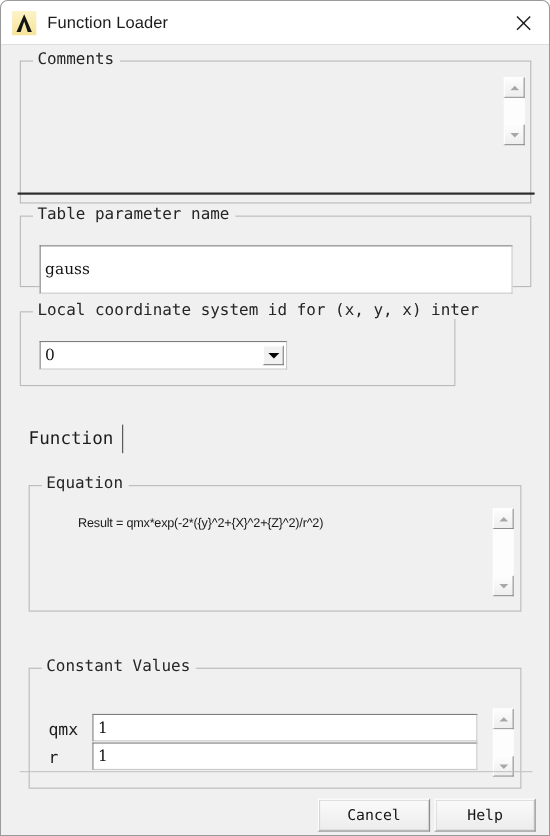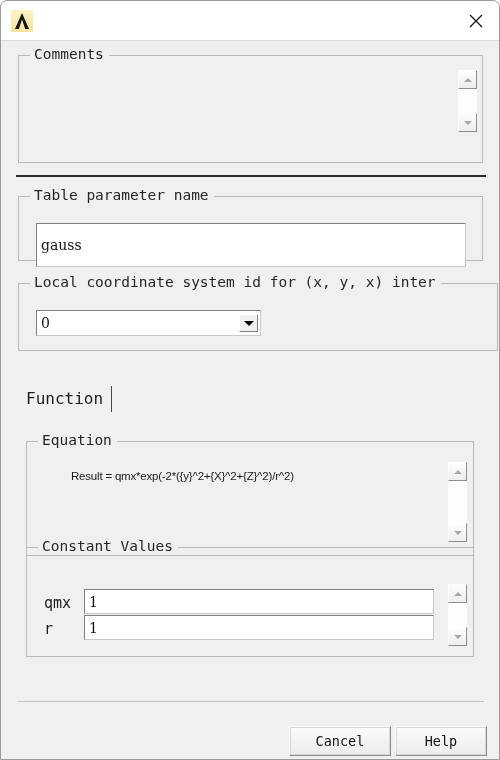--- a/index.html
+++ b/index.html
@@ -220,52 +220,53 @@
 <body>
 
 <div id="window">
 
   <div id="titlebar">
     <div id="app-icon">
       <svg width="22" height="22" viewBox="0 0 22 22">
         <polygon points="11,3 18,19 14.2,19 11,9.6 7.8,19 4,19" fill="#141414"></polygon>
       </svg>
     </div>
+    <div id="title-text">Function Loader</div>
     <div id="close-btn">
       <svg width="16" height="16" viewBox="0 0 16 16">
         <line x1="2" y1="2" x2="14" y2="14" stroke="#1a1a1a" stroke-width="1.3"></line>
         <line x1="14" y1="2" x2="2" y2="14" stroke="#1a1a1a" stroke-width="1.3"></line>
       </svg>
     </div>
   </div>
 
   <div id="client">
 
-    <div class="group" style="left:17px; top:14px; width:465px; height:108px;">
+    <div class="group" style="left:17px; top:14px; width:465px; height:130px;">
       <span class="glabel">Comments</span>
       <div style="position:absolute; left:3px; top:4px; width:438px; height:100px; background:transparent;"></div>
       <div class="vscroll" style="right:5px; top:14px; height:62px;">
         <div class="sbtn">
             <span class="tri-up-s"></span>
           </div>
         <div class="strack"></div>
         <div class="sbtn">
             <span class="tri-down-s"></span>
           </div>
       </div>
     </div>
 
     <div class="hr-dark" style="left:15px; top:134px; width:470px;"></div>
 
     <div class="group" style="left:17px; top:155px; width:465px; height:65px;">
       <span class="glabel">Table parameter name</span>
       <div class="field" style="left:17px; top:26px; width:430px; height:44px;" title="gauss">gauss</div>
     </div>
 
-    <div class="group" style="left:17px; top:242px; width:480px; height:68px;">
+    <div class="group" style="left:17px; top:242px; width:396px; height:68px;">
       <span class="glabel">Local coordinate system id for (x, y, x) inter</span>
       <div class="combo" style="left:17px; top:26px; width:225px; height:26px;">
         <span class="cval">0</span>
         <span class="cbtn">
             <span class="tri-down"></span>
           </span>
       </div>
     </div>
 
     <div id="tabrow" style="left:25px; top:345px;">
@@ -279,21 +280,21 @@
         <div class="sbtn">
             <span class="tri-up-s"></span>
           </div>
         <div class="strack"></div>
         <div class="sbtn">
             <span class="tri-down-s"></span>
           </div>
       </div>
     </div>
 
-    <div class="group" style="left:25px; top:506px; width:448px; height:110px;">
+    <div class="group" style="left:25px; top:566px; width:448px; height:110px;">
       <span class="glabel">Constant Values</span>
 
       <span class="const-label" style="left:17px; top:46px; width:40px;">qmx</span>
       <div class="field" style="left:57px; top:41px; width:350px; height:25px;">1</div>
 
       <span class="const-label" style="left:17px; top:72px; width:40px;">r</span>
       <div class="field" style="left:57px; top:67px; width:350px; height:25px;">1</div>
 
       <div class="vscroll" style="right:6px; top:36px; height:62px;">
         <div class="sbtn">

